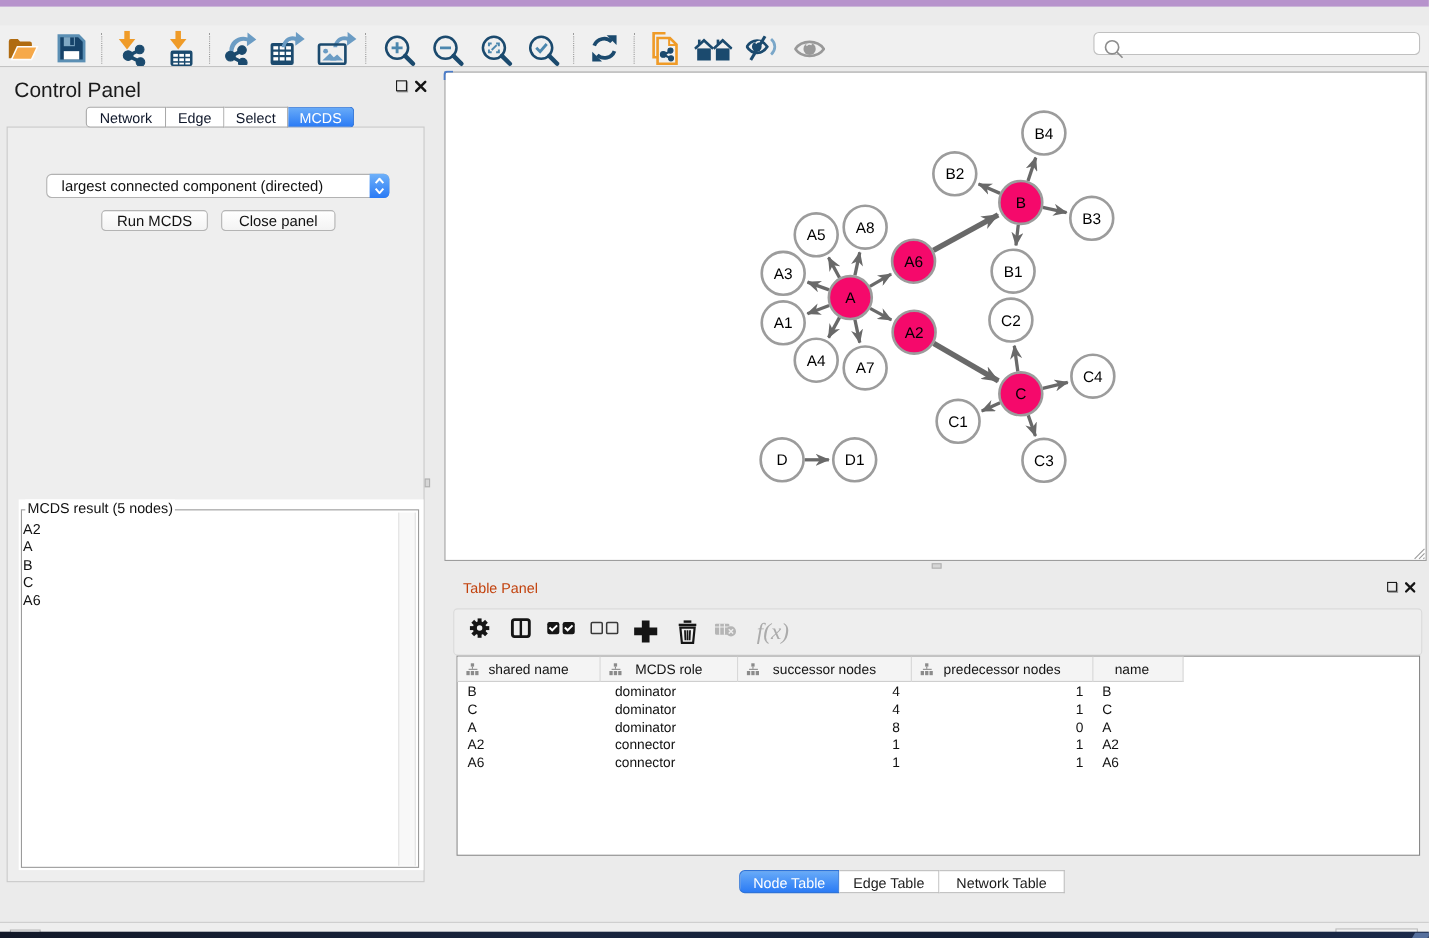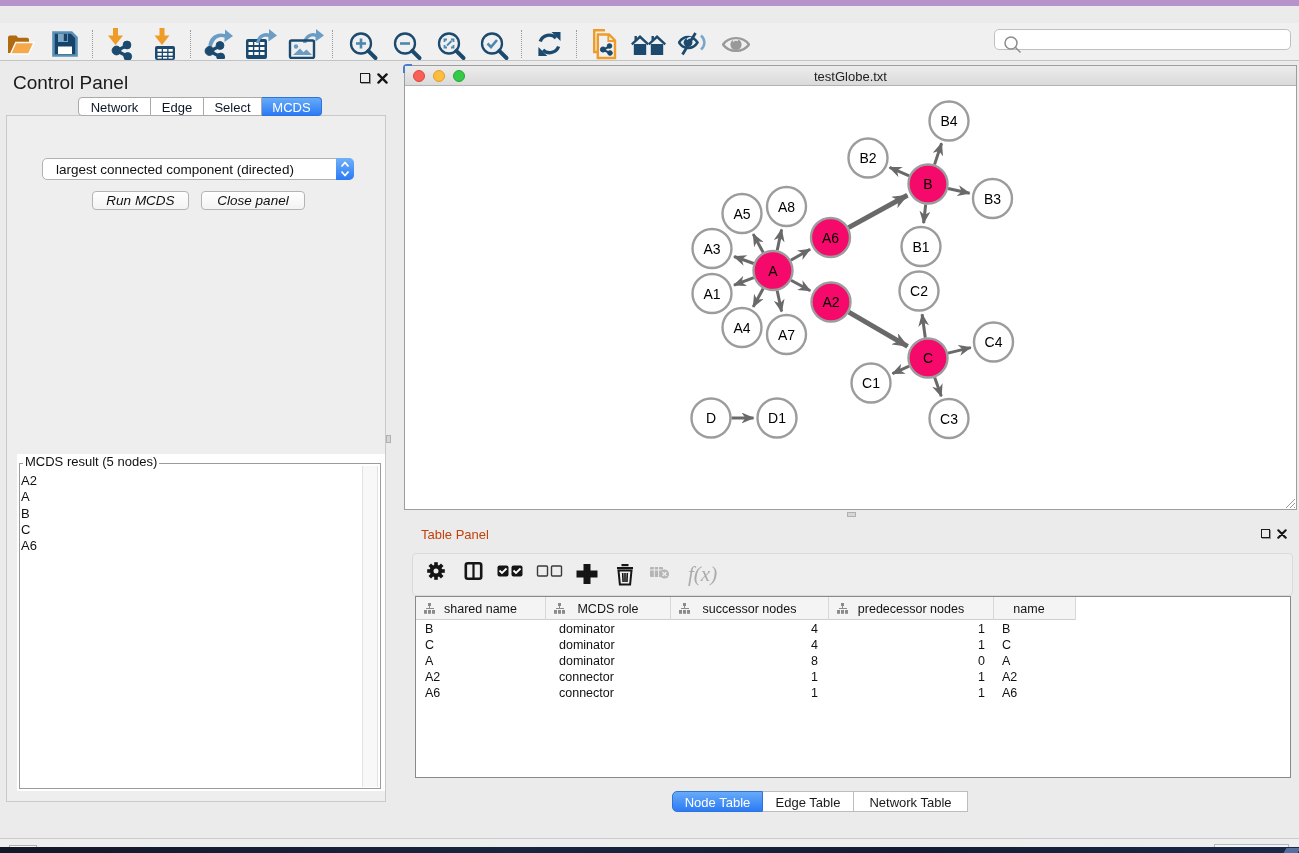--- a/index.html
+++ b/index.html
@@ -20,21 +20,21 @@
 #statusbar { left:0; top:817px; width:1299px; height:29px; background:#eeeeee;
   border-top:1px solid #cbcbcb;margin-top:21px; }
 #bottomdark { left:0; top:847px; width:1299px; height:6px; background:linear-gradient(90deg,#121828,#19253f 40%,#121d33 70%,#1b2a4a); }
 .winbar { background:linear-gradient(#ececec,#dadada); border-bottom:1px solid #b2b2b2; }
 #tabs { display:flex; }
 .tab { height:19px; line-height:19px; text-align:center; font-size:13px; color:#0f172a;
   background:#fff; border:1px solid #a9a9a9; border-left-width:0; }
 .tab:first-child { border-left-width:1px; }
 .tabsel { background:linear-gradient(#68abf8,#2b7bf5); color:#fff; border-color:#2e73d8; }
 .mbtn { height:19px; background:linear-gradient(#ffffff,#f3f3f3); border:1px solid #b4b4b4;
-  border-radius:4px; font-family:"Liberation Sans",sans-serif; font-size:13.5px; color:#111; padding:0;font-style:italic; }
+  border-radius:4px; font-family:"Liberation Sans",sans-serif; font-size:13.5px; color:#111; padding:0; }
 #thead { display:flex; background:#f4f4f4; border-bottom:1px solid #cfcfcf; }
 .th { height:23px; border-right:1px solid #d8d8d8; display:flex; align-items:center;
   justify-content:center; position:relative; font-size:12.5px; color:#141414; }
 .sic { position:absolute; left:8px; top:6px; width:11px; height:11px;
   background:
     linear-gradient(#8b8b8b,#8b8b8b) 4px 0/3.4px 3.4px,
     linear-gradient(#8b8b8b,#8b8b8b) 5.2px 3.4px/1px 2px,
     linear-gradient(#8b8b8b,#8b8b8b) 1.6px 5px/8.2px 1px,
     linear-gradient(#8b8b8b,#8b8b8b) 0.2px 7px/3.2px 3.8px,
     linear-gradient(#8b8b8b,#8b8b8b) 3.9px 7px/3.2px 3.8px,
@@ -237,26 +237,20 @@
   <div class="abs" style="left:17px;top:392px;width:368px;height:337px;background:#fff;"></div>
   <div class="abs" style="left:19px;top:401px;width:362px;height:326px;border:1px solid #9b9b9b;"></div>
   <div class="abs" style="left:23px;top:392px;font-size:13px;color:#111;background:#fff;padding:0 2px;">MCDS result (5 nodes)</div>
   <div class="abs" style="left:362px;top:404px;width:16px;height:321px;background:#f8f8f8;border-left:1px solid #e2e2e2;border-right:1px solid #e2e2e2;"></div>
   <div class="abs" style="left:21px;top:411px;font-size:13px;color:#111;line-height:16.3px;">A2<br>A<br>B<br>C<br>A6</div>
 </div>
 <div class="abs" style="left:386px;top:435px;width:5px;height:8px;background:#d6d6d6;border:1px solid #b0b0b0;"></div>
 <div class="abs" style="left:847px;top:512px;width:9px;height:5px;background:#d6d6d6;border:1px solid #b0b0b0;"></div>
 <div class="abs" id="netwin" style="left:404px;top:65px;width:893px;height:445px;background:#fff;border:1px solid #9d9d9d;">
   <div class="abs" style="left:-2px;top:-2px;width:9px;height:9px;border-left:2px solid #4a7cc9;border-top:2px solid #4a7cc9;border-top-left-radius:4px;"></div>
-  <div class="abs winbar" style="left:0;top:0;width:891px;height:20px;">
-    <div class="abs tl" style="left:8px;top:4px;background:#f96156;border:1px solid #e0443c;"></div>
-    <div class="abs tl" style="left:28px;top:4px;background:#fdbd40;border:1px solid #dfa023;"></div>
-    <div class="abs tl" style="left:48px;top:4px;background:#35c94a;border:1px solid #24a831;"></div>
-    <div class="abs" style="left:0;top:3px;width:891px;text-align:center;font-size:13px;color:#222;">testGlobe.txt</div>
-  </div>
   <svg class="abs" style="left:2px;top:21px" width="888" height="422" viewBox="0 0 888 422">
     <defs>
       <marker id="ah3" viewBox="0 0 13 11" refX="12" refY="5.5" markerWidth="13" markerHeight="11" markerUnits="userSpaceOnUse" orient="auto">
         <path d="M0,0 L13,5.5 L0,11 L3.9,5.5 z" fill="#696969"></path>
       </marker>
       <marker id="ah5" viewBox="0 0 16 13" refX="15" refY="6.5" markerWidth="16" markerHeight="13" markerUnits="userSpaceOnUse" orient="auto">
         <path d="M0,0 L16,6.5 L0,13 L4.8,6.5 z" fill="#696969"></path>
       </marker>
     </defs>
     <g stroke="#696969">

